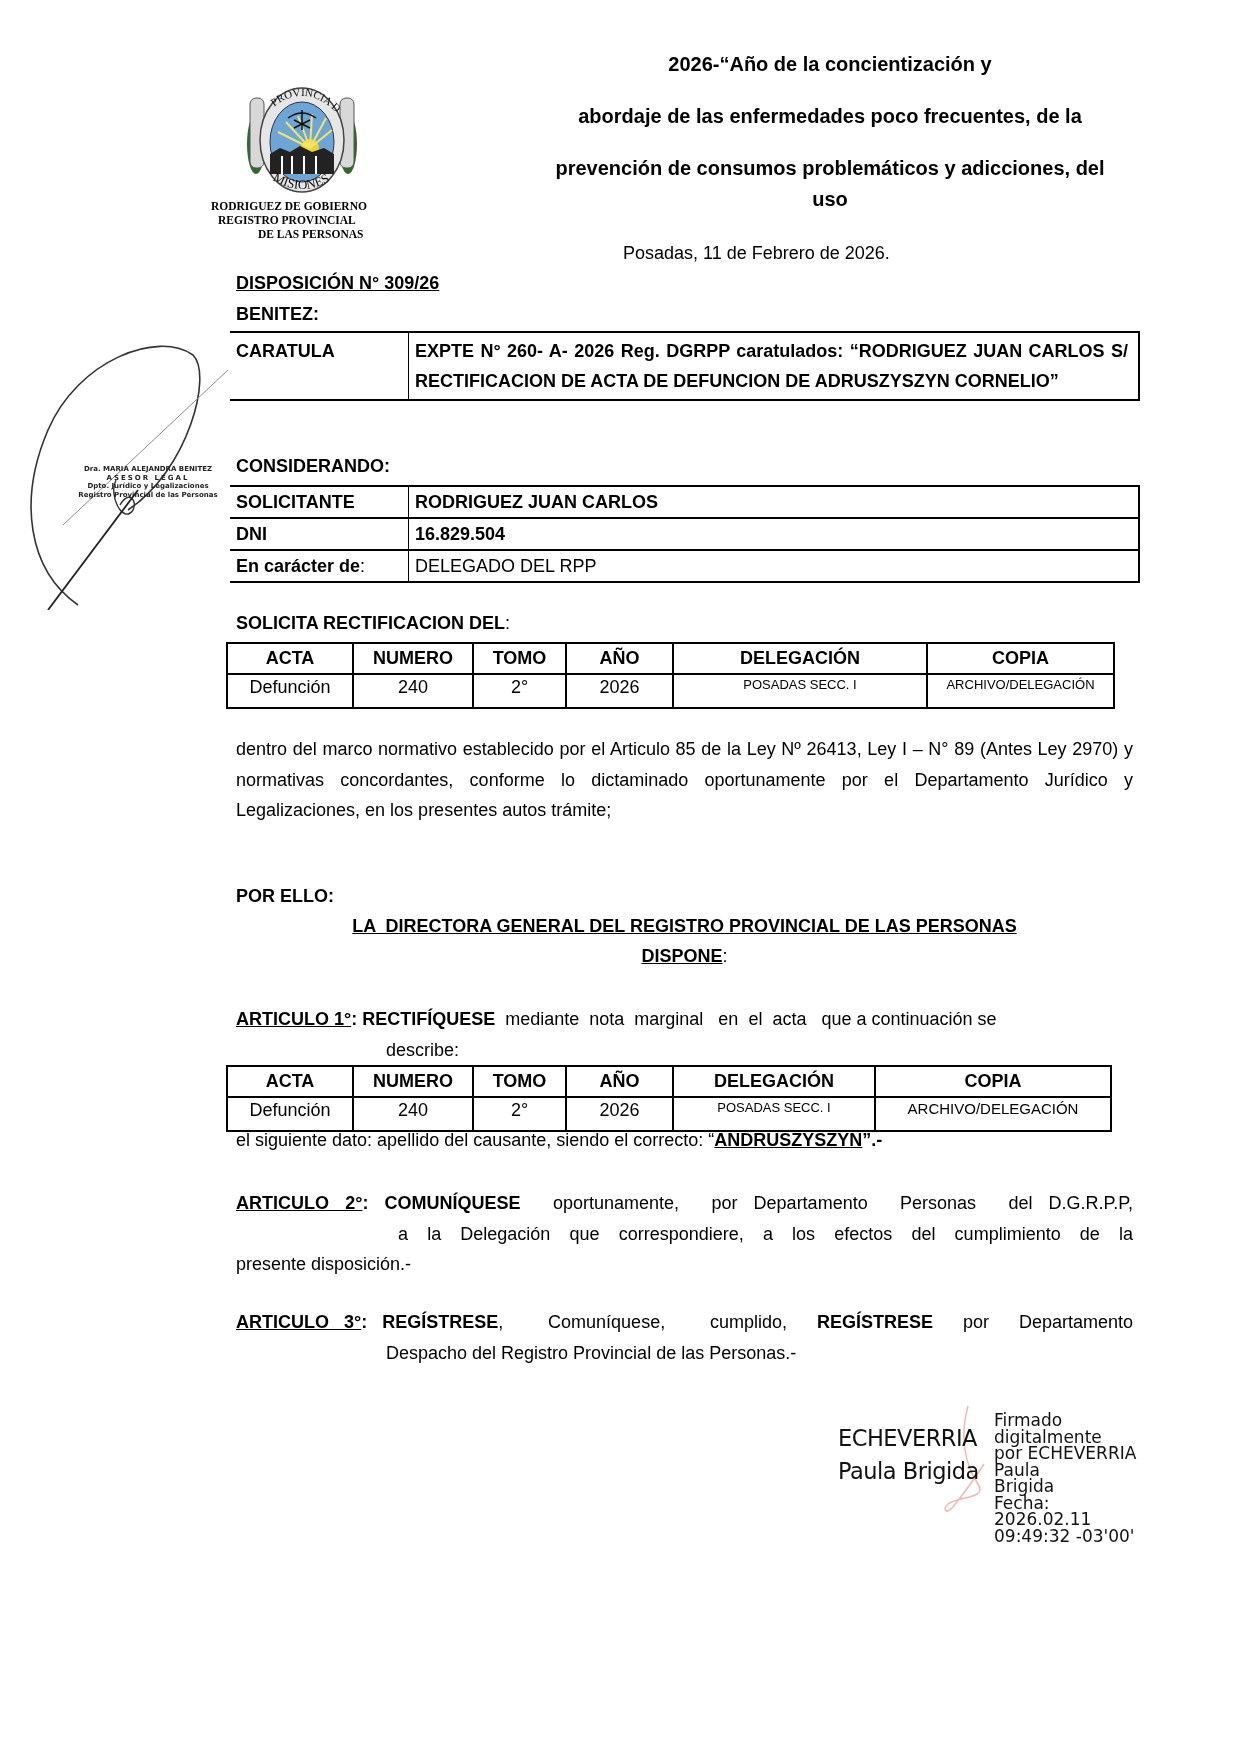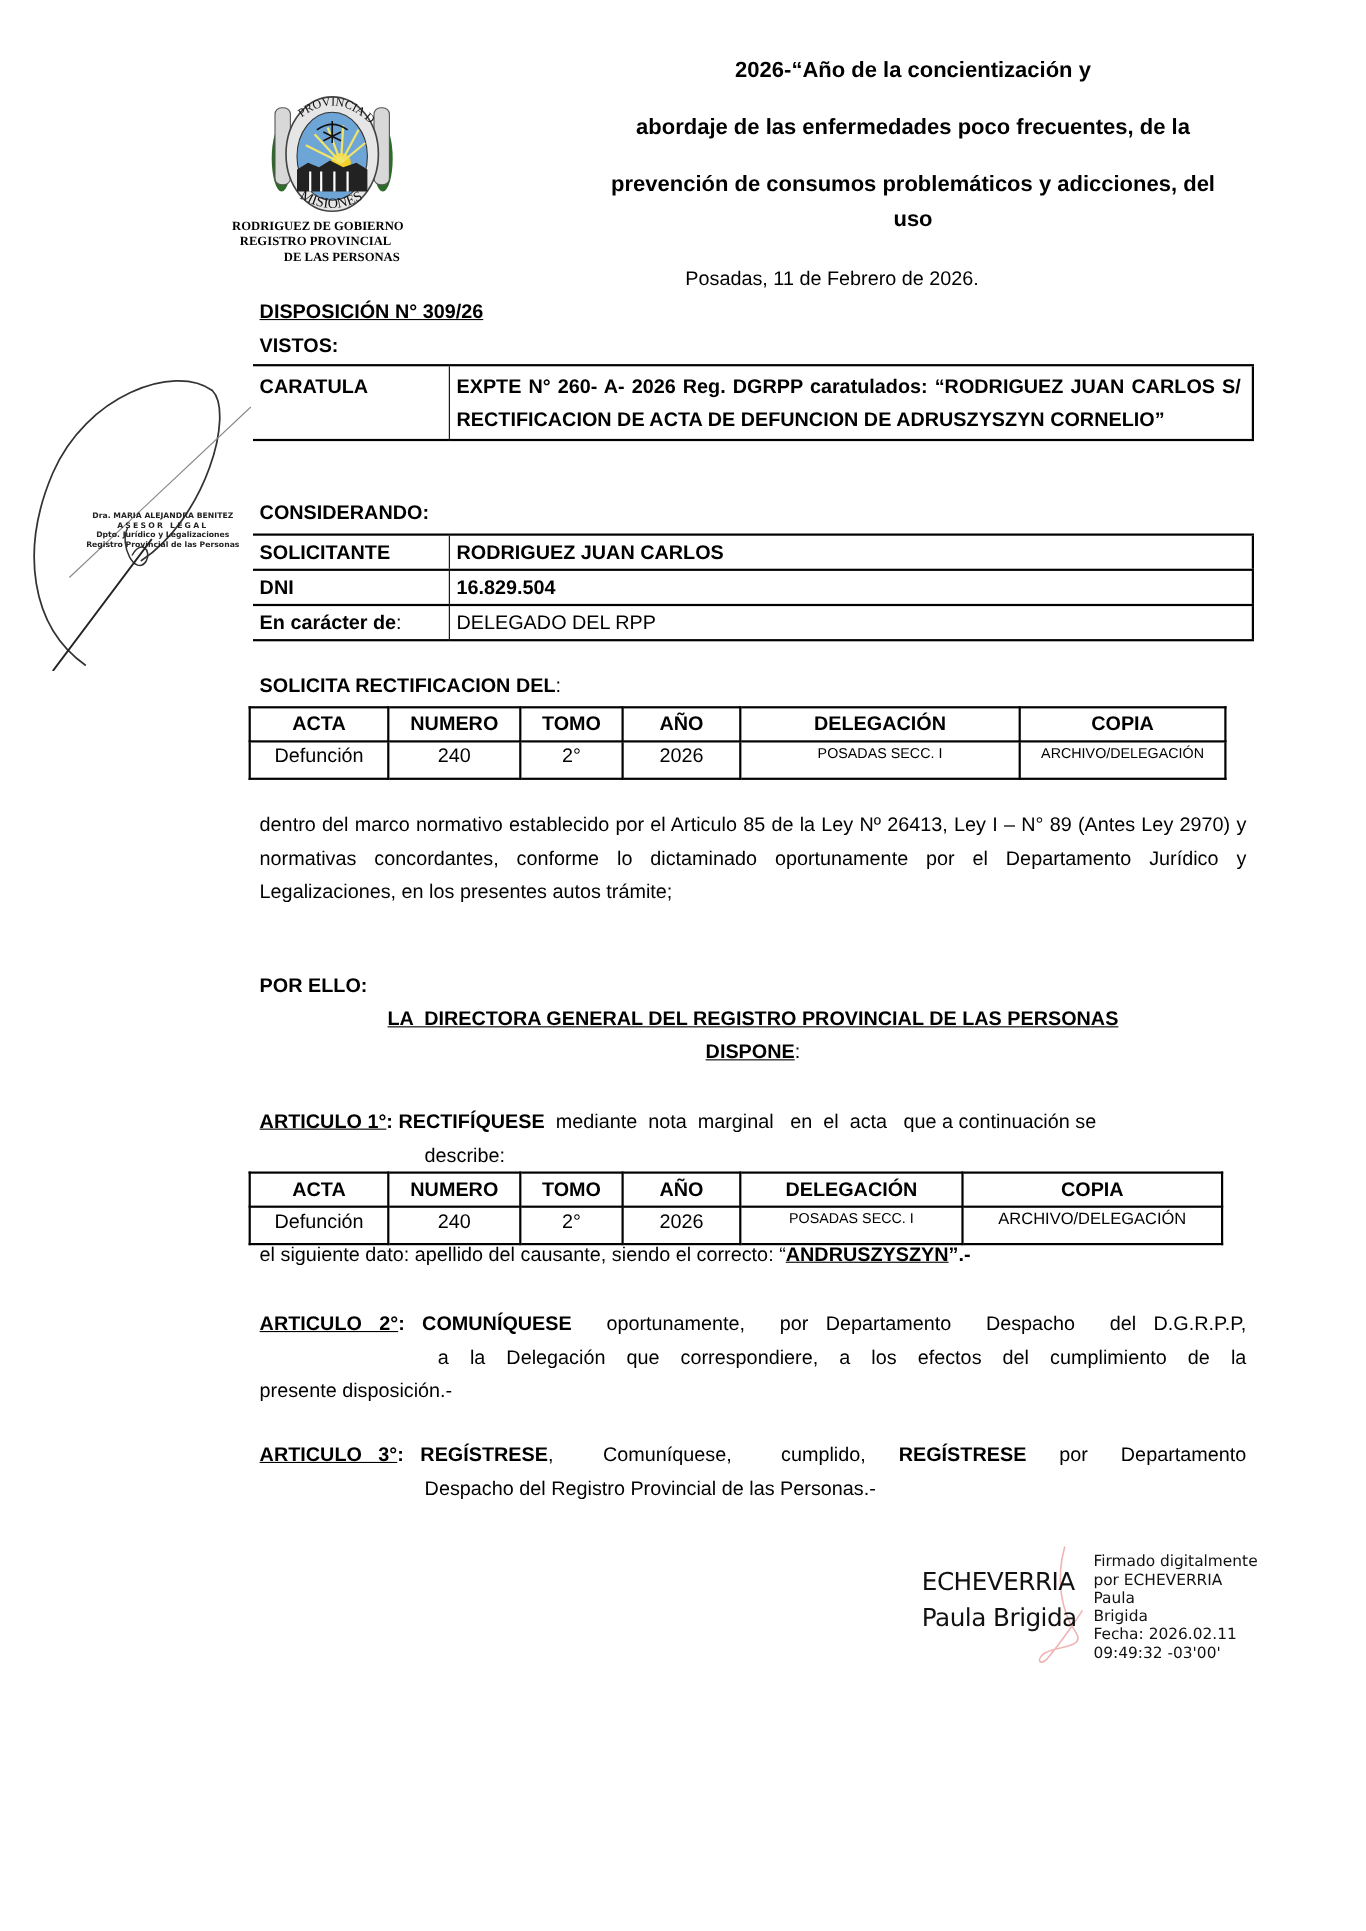--- a/index.html
+++ b/index.html
@@ -13,21 +13,21 @@
   table.grid { position:absolute; border-collapse:collapse; }
   table.kv td { border-top:2px solid #000; border-bottom:2px solid #000; font-size:18px; padding:3px 6px; vertical-align:top; line-height:30px; }
   table.kv { border-right:2px solid #000; }
   table.kv td.k { width:166px; font-weight:bold; border-right:1.5px solid #000; }
   table.acta td, table.acta th { border:2px solid #000; text-align:center; font-size:18px; padding:0 4px; }
   table.acta th { font-weight:bold; height:29px; }
   table.acta td { height:30px; vertical-align:top; padding-top:2px; }
   table.acta td.small { font-size:13px; padding-top:2px; }
   .para { position:absolute; left:236px; width:897px; font-size:18px; line-height:30.5px; text-align:justify; }
   .sig-name { font-family:"DejaVu Sans", sans-serif; font-size:22.5px; line-height:33px; color:#111; letter-spacing:-0.5px; }
-  .sig-meta { font-family:"DejaVu Sans", sans-serif; font-size:14px; line-height:16.5px; color:#111; }
+  .sig-meta { font-family:"DejaVu Sans", sans-serif; font-size:17px; line-height:16.5px; color:#111; }
 </style>
 </head>
 <body>
 
 <div class="hdr" style="top:53px;">2026-“Año de la concientización y</div>
 <div class="hdr" style="top:105px;">abordaje de las enfermedades poco frecuentes, de la</div>
 <div class="hdr" style="top:157px;text-align:center;">prevención de consumos problemáticos y adicciones, del</div>
 <div class="hdr" style="top:188px;">uso</div>
 
 <div class="abs" style="left:242px; top:82px; width:120px; height:116px;">
@@ -87,21 +87,21 @@
   </svg>
   <div class="abs" style="left:60px; top:145px; width:160px; text-align:center; font-family:'DejaVu Sans', sans-serif; font-weight:bold; font-size:7px; line-height:8.5px; color:#222;">
     <div>Dra. MARIA ALEJANDRA BENITEZ</div>
     <div style="letter-spacing:2px;">ASESOR LEGAL</div>
     <div>Dpto. Jurídico y Legalizaciones</div>
     <div>Registro Provincial de las Personas</div>
   </div>
 </div>
 
 <div class="abs lbl u" style="left:236px; top:273px;">DISPOSICIÓN N° 309/26</div>
-<div class="abs lbl" style="left:236px; top:304px;">VISTOS:</div>
+<div class="abs lbl" style="left:236px; top:304px;">BENITEZ:</div>
 
 <table class="grid kv" style="left:230px; top:331px; width:910px;">
   <tbody>
       <tr>
     <td class="k">CARATULA</td>
     <td style="font-weight:bold; text-align:justify; padding-right:10px;margin-left:28px;">EXPTE N° 260- A- 2026 Reg. DGRPP caratulados: “RODRIGUEZ JUAN CARLOS S/ RECTIFICACION DE ACTA DE DEFUNCION DE ADRUSZYSZYN CORNELIO”</td>
   </tr>
 </tbody>
   </table>
 
@@ -181,21 +181,21 @@
     <td>2026</td>
     <td class="small">POSADAS SECC. I</td>
     <td class="small" style="font-size:15px;">ARCHIVO/DELEGACIÓN</td>
   </tr>
 </tbody>
   </table>
 
 <div class="abs" style="left:236px; top:1130px; font-size:18px; white-space:pre;"><span>el siguiente dato: apellido del causante, siendo el correcto: “</span><span class="lbl u">ANDRUSZYSZYN</span><span class="lbl">”.-</span></div>
 
 <div class="para" style="top:1188px;">
-  <div style="white-space:pre; text-align:justify; text-align-last:justify;"><span class="lbl u">ARTICULO 2°</span><span class="lbl">: </span><span class="lbl">COMUNÍQUESE</span><span>  </span><span>oportunamente,  por Departamento  Despacho  del D.G.R.P.P,</span></div>
+  <div style="white-space:pre; text-align:justify; text-align-last:justify;"><span class="lbl u">ARTICULO 2°</span><span class="lbl">: </span><span class="lbl">COMUNÍQUESE</span><span>  </span><span>oportunamente,  por Departamento  Personas  del D.G.R.P.P,</span></div>
   <div style="padding-left:162px; text-align:justify; text-align-last:justify;">a  la  Delegación  que  correspondiere,  a  los  efectos  del  cumplimiento  de  la</div>
   <div>presente disposición.-</div>
 </div>
 
 <div class="para" style="top:1307px;">
   <div style="white-space:pre; text-align:justify; text-align-last:justify;"><span class="lbl u">ARTICULO 3°</span><span class="lbl">: </span><span class="lbl">REGÍSTRESE</span><span>,   Comuníquese,   cumplido,  </span><span class="lbl">REGÍSTRESE</span><span>  por  Departamento</span></div>
   <div style="padding-left:150px;">Despacho del Registro Provincial de las Personas.-</div>
 </div>
 
 <div class="abs" style="left:838px; top:1408px; width:300px; height:100px;">

